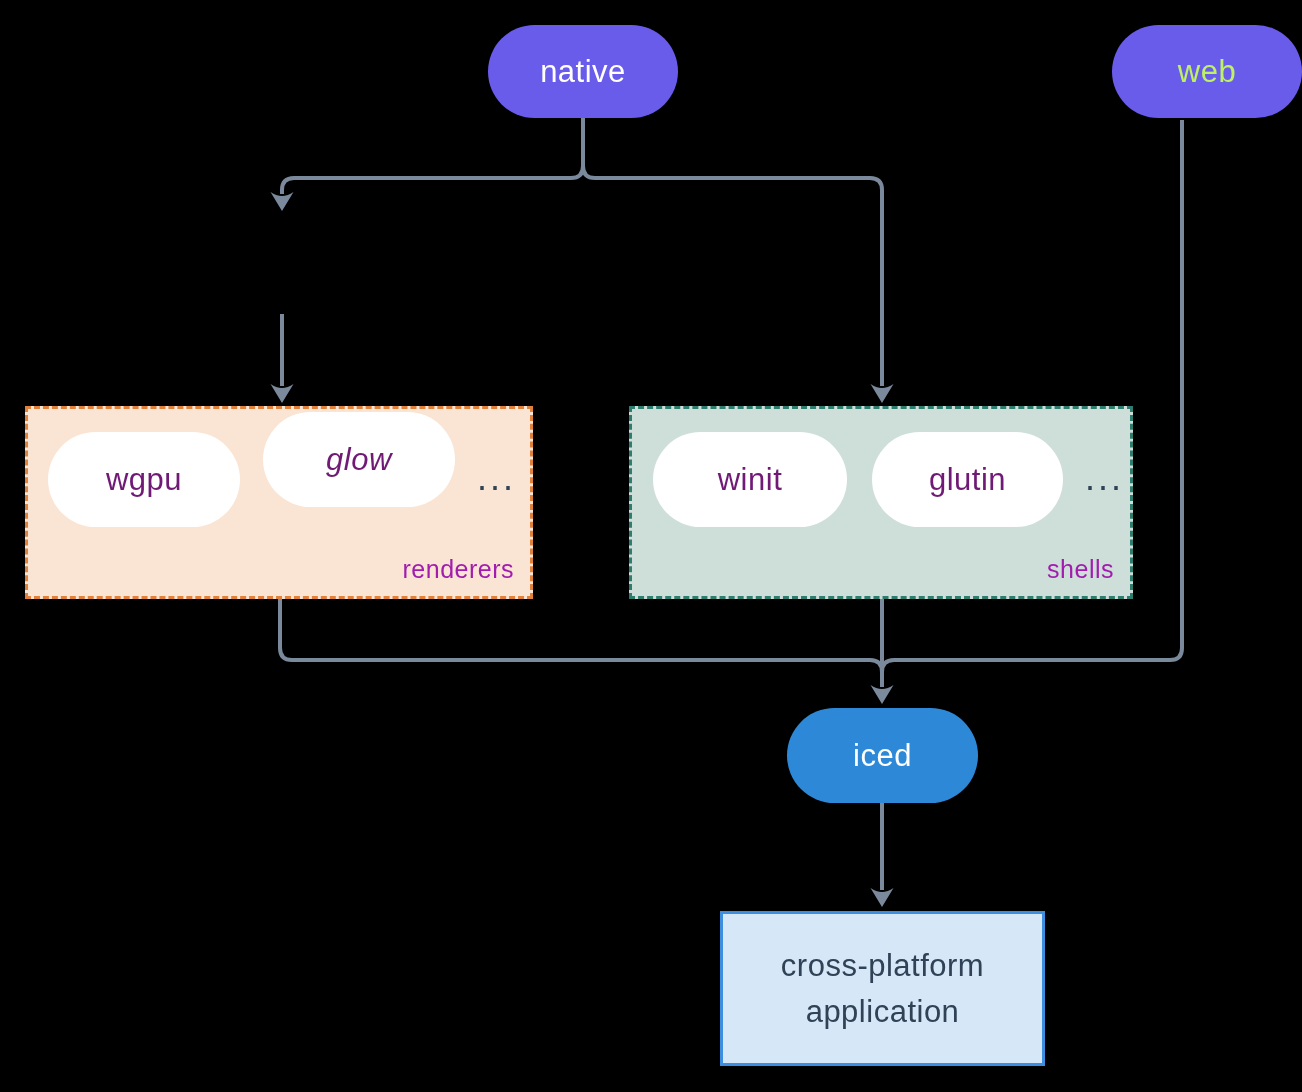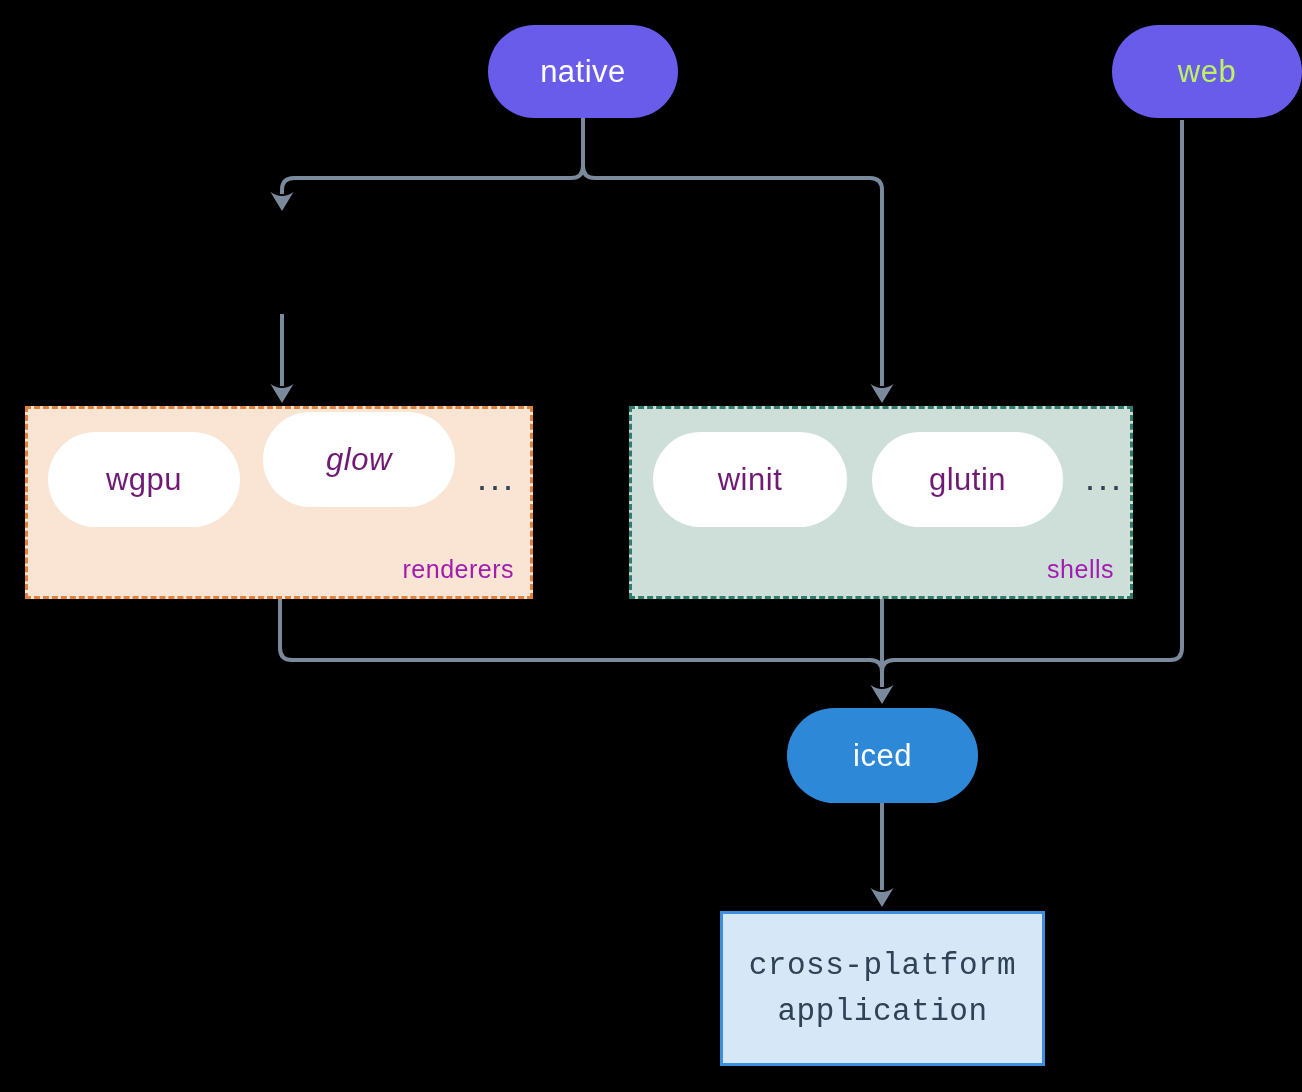--- a/index.html
+++ b/index.html
@@ -53,21 +53,21 @@
     line-height:36px;
   }
   .ellipsis-renderers{left:477px;top:460px;}
   .ellipsis-shells{left:1085px;top:460px;}
 
   .app-box{
     position:absolute;left:720px;top:911px;width:325px;height:155px;
     box-sizing:border-box;
     background:#D6E8F8;border:3px solid #3E8EE0;
     display:flex;flex-direction:column;align-items:center;justify-content:center;
-    font-size:31px;line-height:46px;color:#2F4256;letter-spacing:.5px;font-family:Liberation Mono, monospace;
+    font-size:31px;line-height:46px;color:#2F4256;letter-spacing:.5px;
   }
 </style>
 </head>
 <body>
 
 <div class="canvas">
 
   <svg class="connectors" width="1302" height="1092" viewBox="0 0 1302 1092">
     <g stroke="#7A8A9C" stroke-width="4" fill="none">
       <path d="M583 118 L583 166 Q583 178 571 178 L294 178 Q282 178 282 190 L282 194"></path>

